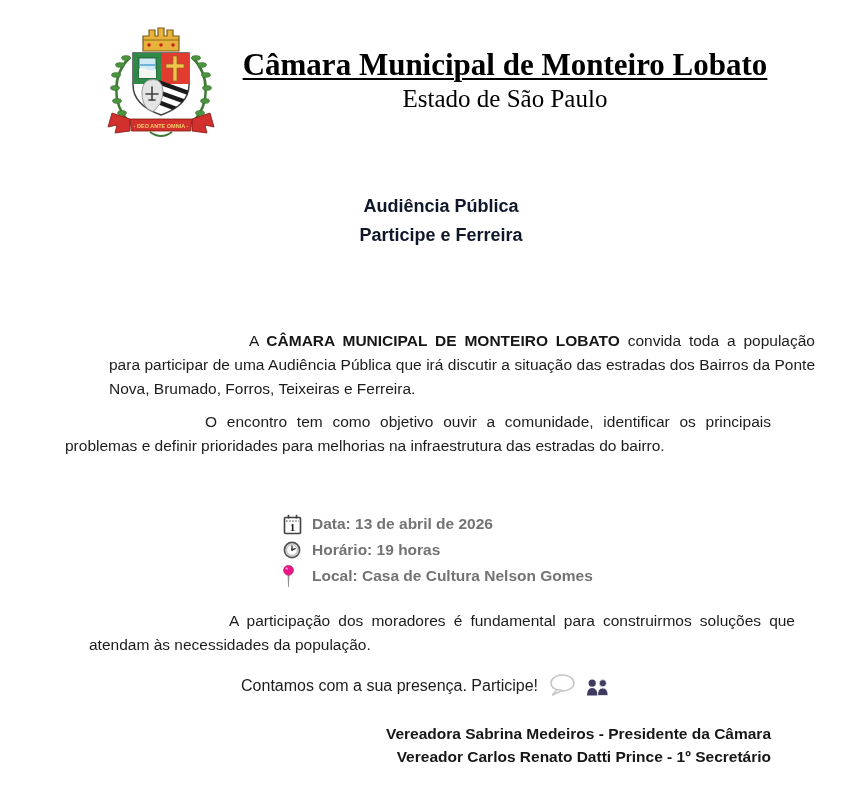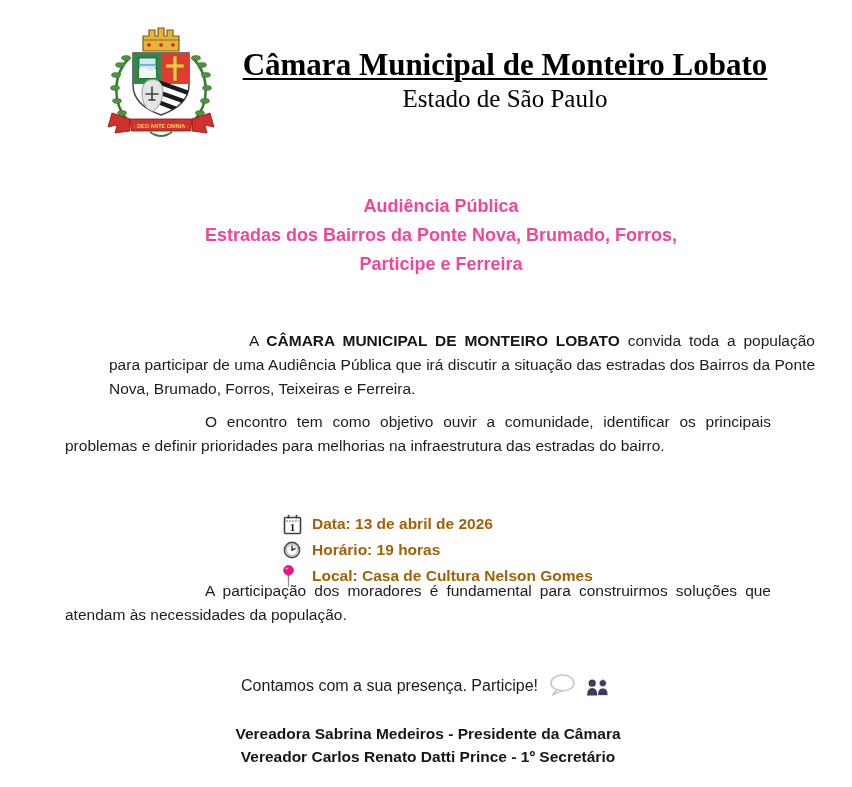--- a/index.html
+++ b/index.html
@@ -16,46 +16,46 @@
     font-family:"Liberation Serif","DejaVu Serif",serif;font-weight:bold;font-size:31px;
     color:#000;line-height:36px;text-decoration:underline;text-decoration-thickness:2px;text-underline-offset:3px;
     white-space:nowrap;
   }
   .doc-subtitle{
     font-family:"Liberation Serif","DejaVu Serif",serif;font-size:25px;color:#000;line-height:26px;margin-top:3px;
   }
   
   .heading{
     position:absolute;top:192px;left:65px;width:706px;box-sizing:border-box;padding-left:46px;
-    text-align:center;font-weight:bold;font-size:18px;line-height:29px;color:#ec4899;
+    text-align:center;font-weight:bold;font-size:18px;line-height:29px;color:#0f172a;
   }
   
   .para{
     position:absolute;left:65px;width:706px;margin:0;text-align:justify;
     font-size:15.5px;line-height:24px;color:#1c1c1c;
   }
   .p1{top:329px;text-indent:140px;margin-left:44px;}
   .p1 b{color:#161616;}
   .p2{top:410px;text-indent:140px;}
-  .p3{top:579px;text-indent:140px;}
+  .p3{top:609px;text-indent:140px;margin-left:24px;}
   
   .details{position:absolute;top:511px;left:283px;}
   .detail-row{display:flex;align-items:center;height:26px;}
   .d-icon{width:22px;flex:0 0 auto;display:flex;align-items:center;}
-  .d-text{font-weight:bold;font-size:15.5px;color:#a16207;padding-left:7px;white-space:nowrap;}
+  .d-text{font-weight:bold;font-size:15.5px;color:#737373;padding-left:7px;white-space:nowrap;}
   
   .closing{
     position:absolute;top:674px;left:65px;width:706px;box-sizing:border-box;padding-left:14px;
     text-align:center;font-size:16px;color:#1c1c1c;
   }
   .c-icon{display:inline-block;vertical-align:-5px;margin-left:6px;}
   
   .signatures{
     position:absolute;top:722px;left:65px;width:706px;box-sizing:border-box;padding-left:20px;
-    text-align:center;font-weight:bold;font-size:15.5px;line-height:23px;color:#161616;
+    text-align:right;font-weight:bold;font-size:15.5px;line-height:23px;color:#161616;
   }
 </style>
 </head>
 <body>
 
 <div class="page">
 
   <header class="header">
     <div class="crest">
       <svg viewBox="0 0 122 116" width="122" height="116" aria-hidden="true">
@@ -127,21 +127,20 @@
       </svg>
     </div>
     <div class="header-text">
       <div class="doc-title">Câmara Municipal de Monteiro Lobato</div>
       <div class="doc-subtitle">Estado de São Paulo</div>
     </div>
   </header>
 
   <div class="heading">
     <div>Audiência Pública</div>
-    <div>Estradas dos Bairros da Ponte Nova, Brumado, Forros,</div>
     <div>Participe e Ferreira</div>
   </div>
 
   <p class="para p1"><span>A </span><b>CÂMARA MUNICIPAL DE MONTEIRO LOBATO</b><span> convida toda a população para participar de uma Audiência Pública que irá discutir a situação das estradas dos Bairros da Ponte Nova, Brumado, Forros, Teixeiras e Ferreira.</span></p>
 
   <p class="para p2">O encontro tem como objetivo ouvir a comunidade, identificar os principais problemas e definir prioridades para melhorias na infraestrutura das estradas do bairro.</p>
 
   <div class="details">
     <div class="detail-row">
       <span class="d-icon">

